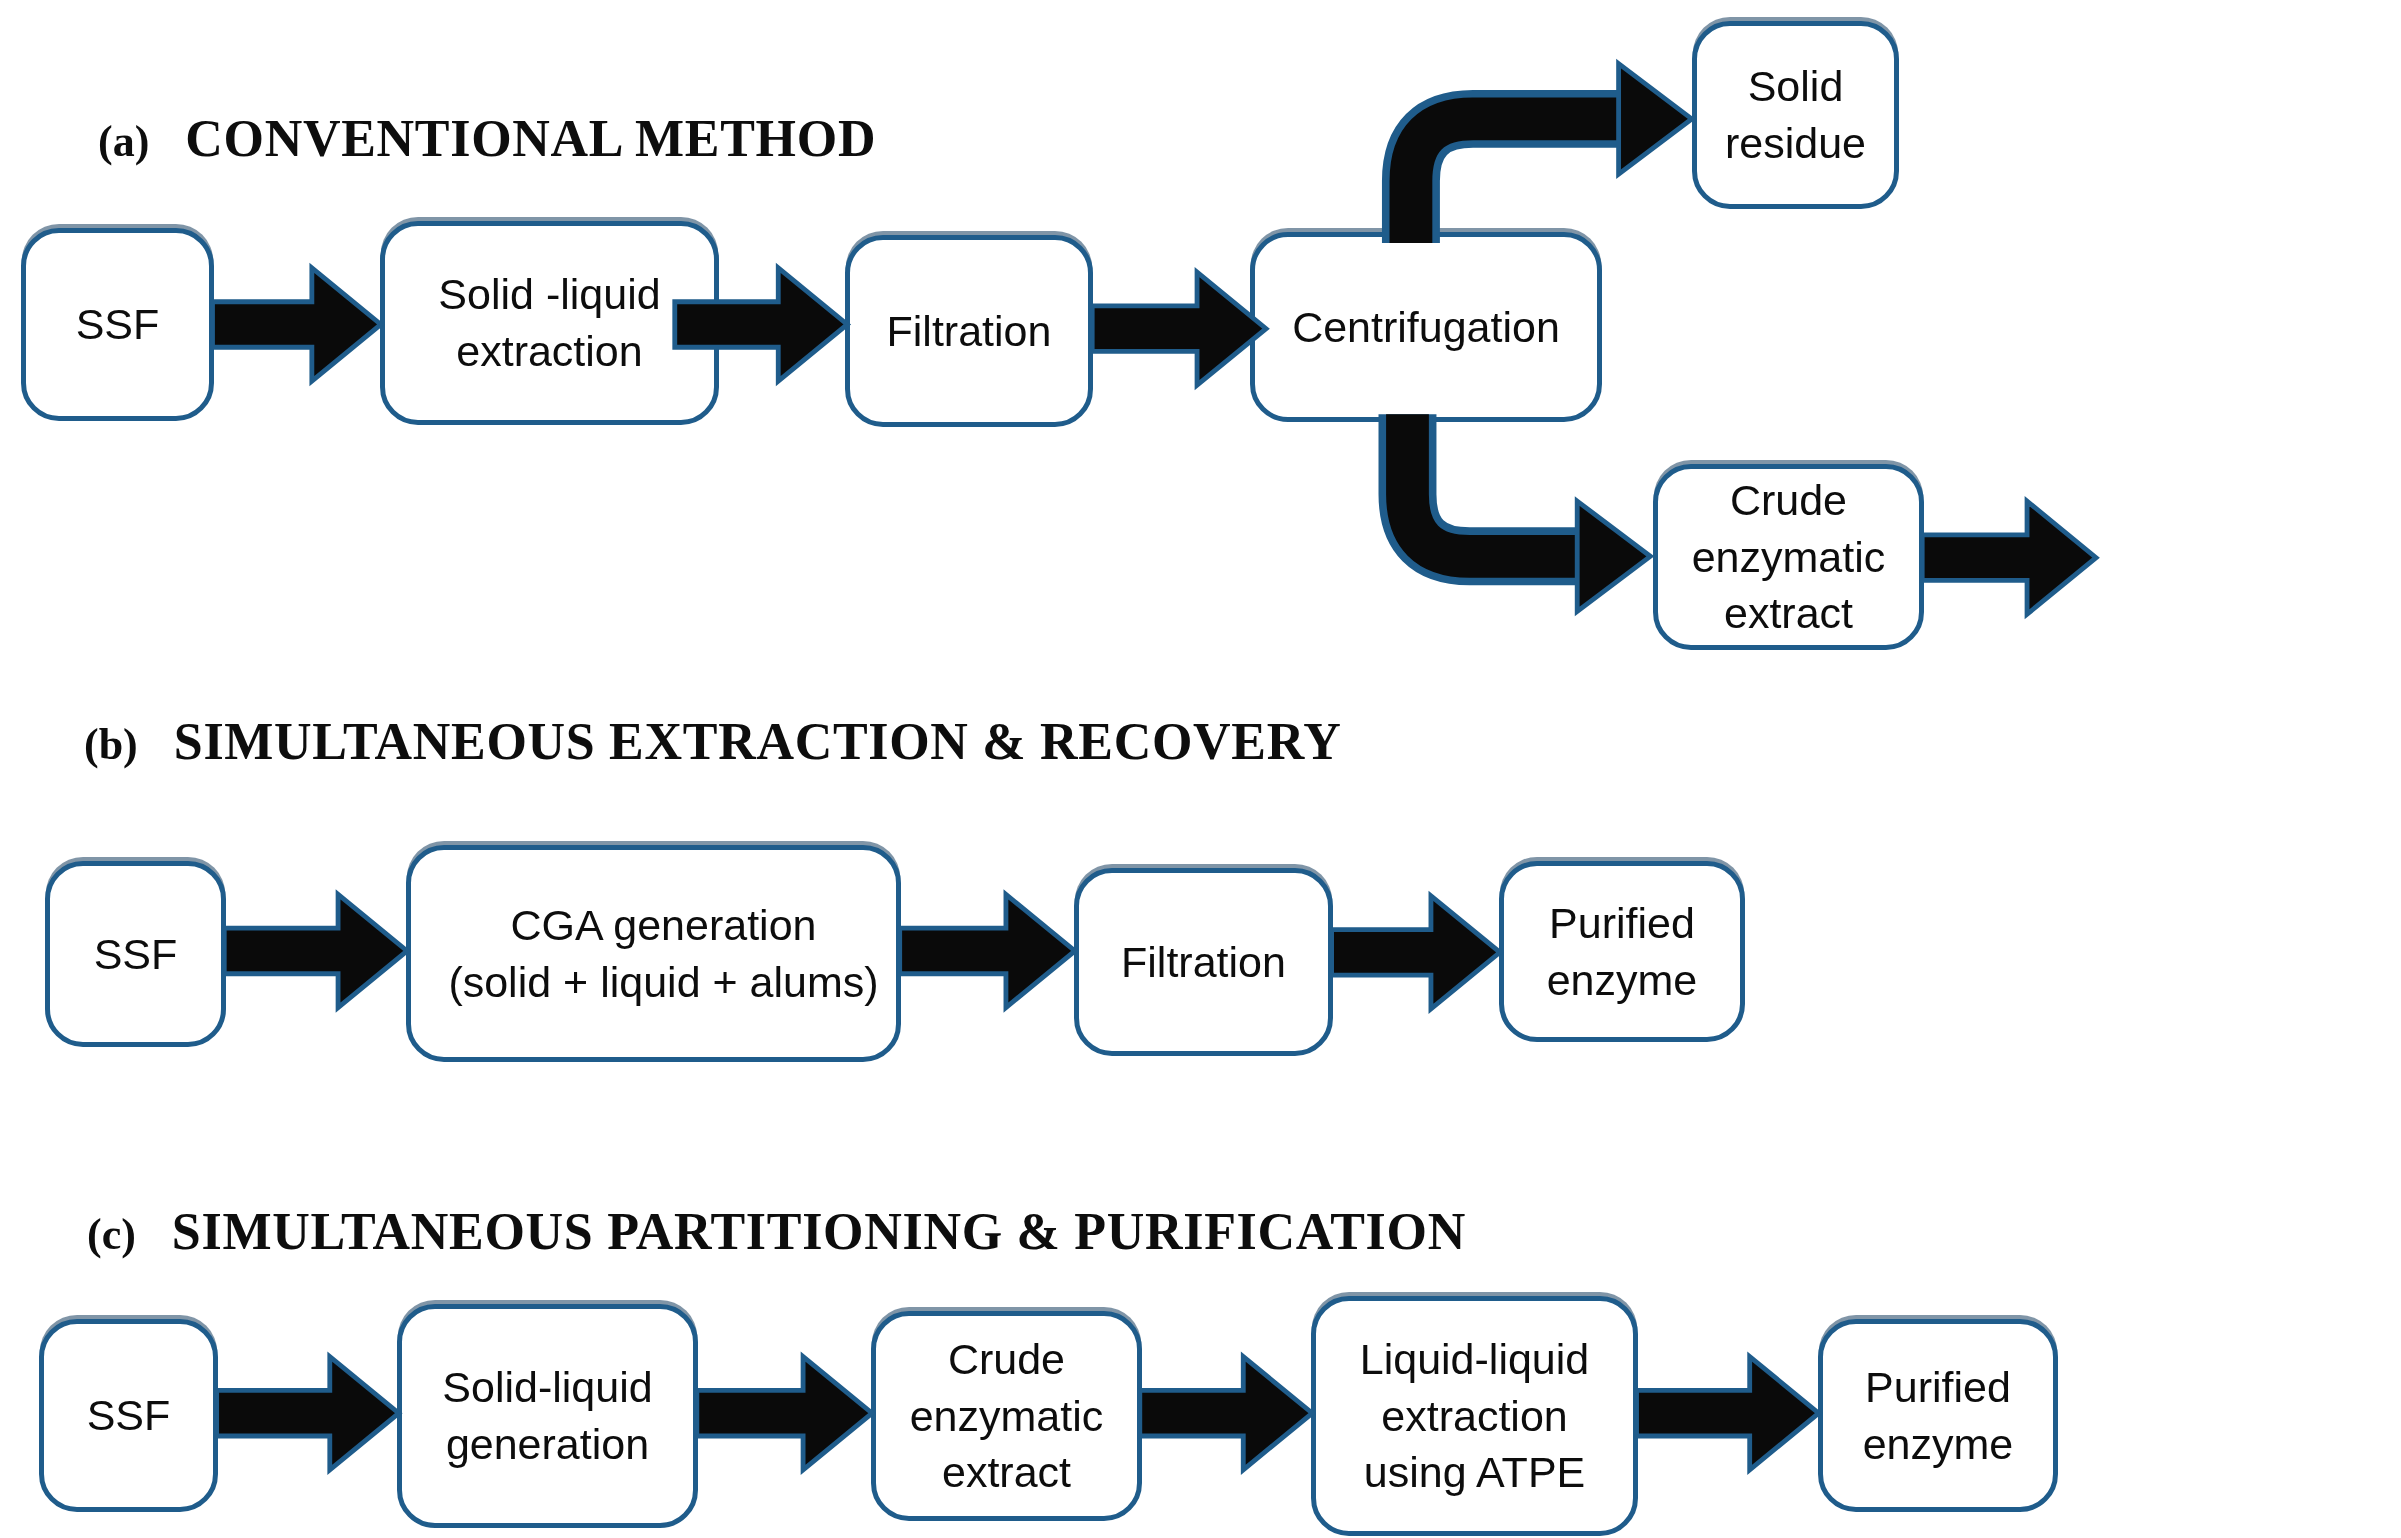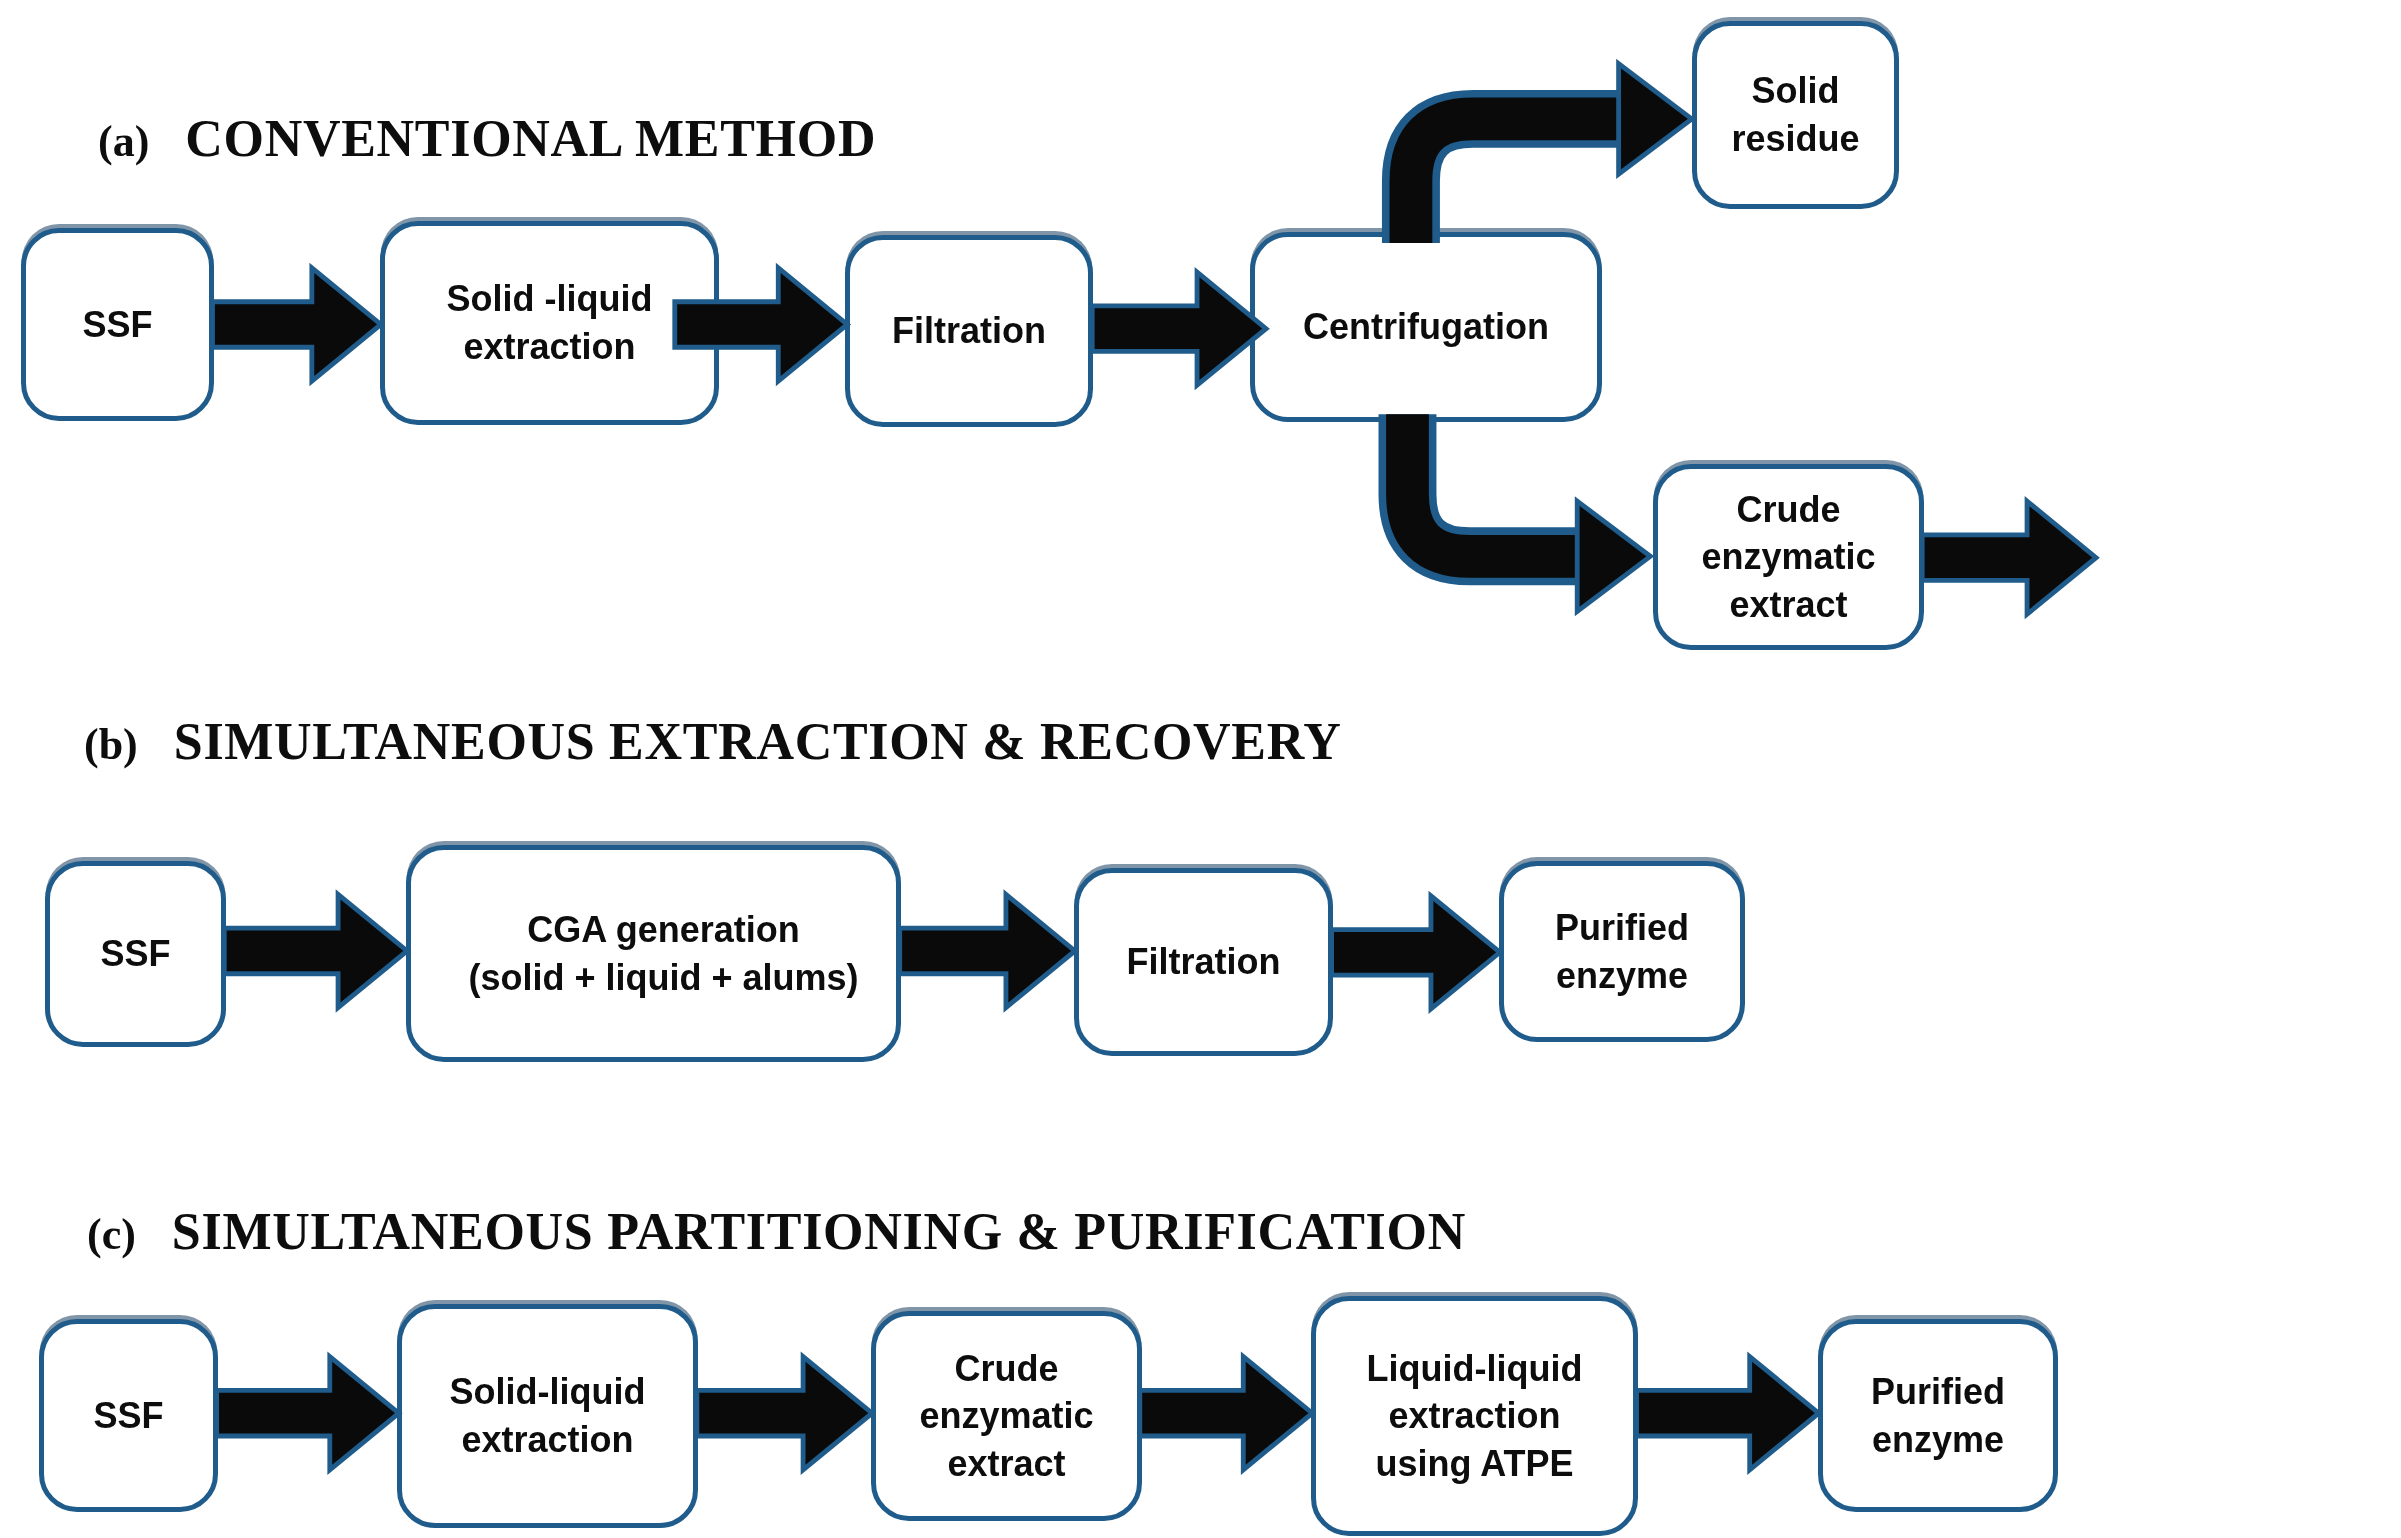--- a/index.html
+++ b/index.html
@@ -29,22 +29,22 @@
     background: #ffffff;
     border: 5.5px solid #1f5c8b;
     border-radius: 38px;
     box-shadow: 0 -4.8px 0 -0.7px rgba(23, 62, 94, 0.55);
     display: flex;
     align-items: center;
     justify-content: center;
     text-align: center;
   }
   .box .box-label {
-    font-weight: bold;
-    font-size: 36px;
+    font-weight: normal;
+    font-size: 43px;
     line-height: 1.32;
     color: #0d0d0d;
     white-space: pre-line;
     padding: 0 9.7px;
   }
   svg.overlay {
     position: absolute;
     left: 0; top: 0;
     width: 2401px;
     height: 1539px;
@@ -110,21 +110,21 @@
   <div class="sec-title" style="left:87px; top:1202px;">
     <span class="lbl">(c)</span>
     <span class="ttl">SIMULTANEOUS PARTITIONING &amp; PURIFICATION</span>
   </div>
 
   <div class="box" style="left:39px; top:1319px; width:179px; height:193px;">
     <span class="box-label">SSF</span>
   </div>
   <div class="box" style="left:397px; top:1304px; width:301px; height:224px;">
     <span class="box-label">Solid-liquid
-extraction</span>
+generation</span>
   </div>
   <div class="box" style="left:871px; top:1311px; width:271px; height:210px;">
     <span class="box-label">Crude
 enzymatic
 extract</span>
   </div>
   <div class="box" style="left:1311px; top:1296px; width:327px; height:240px;">
     <span class="box-label">Liquid-liquid
 extraction
 using ATPE</span>

